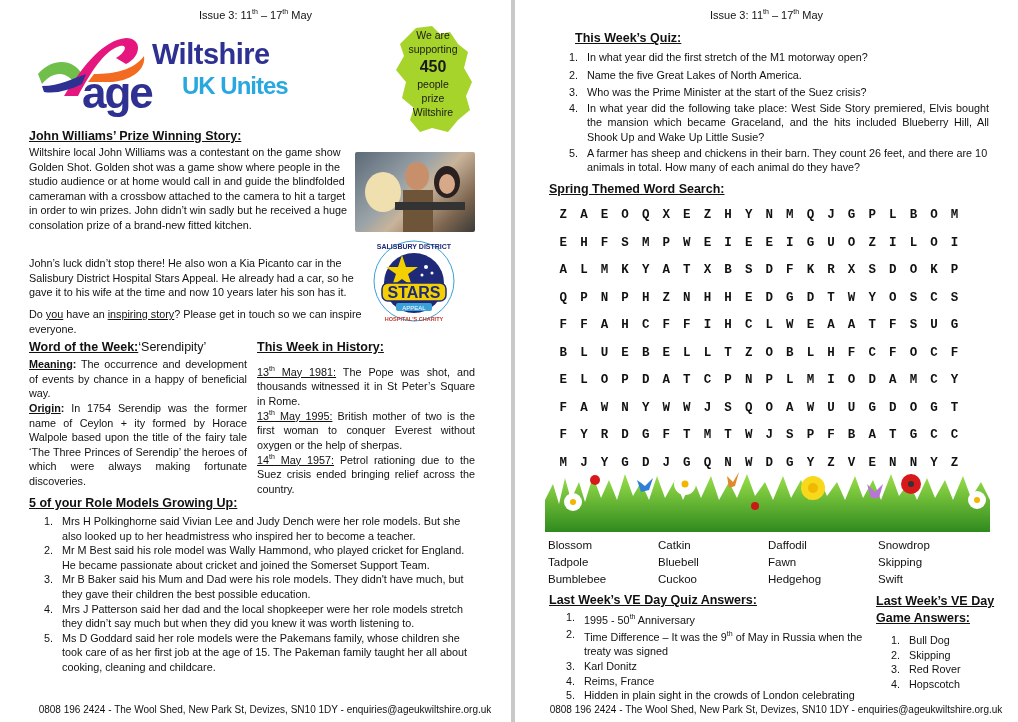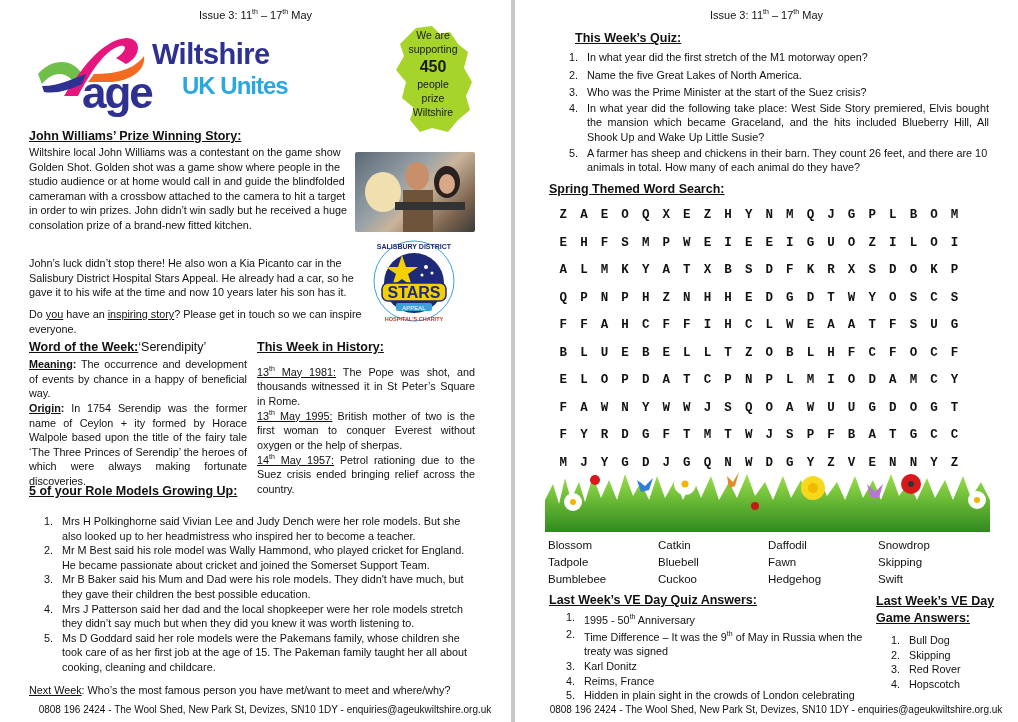--- a/index.html
+++ b/index.html
@@ -122,31 +122,28 @@
   <div class="p just" style="left:257px;top:362px;width:218px;">
     <u><span>13</span><sup style="font-size:7px">th</sup><span> May 1981:</span></u><span> The Pope was shot, and thousands witnessed it in St Peter’s Square in Rome.</span>
   </div>
   <div class="p just" style="left:257px;top:406px;width:218px;">
     <u><span>13</span><sup style="font-size:7px">th</sup><span> May 1995:</span></u><span> British mother of two is the first woman to conquer Everest without oxygen or the help of sherpas.</span>
   </div>
   <div class="p just" style="left:257px;top:450px;width:218px;">
     <u><span>14</span><sup style="font-size:7px">th</sup><span> May 1957:</span></u><span> Petrol rationing due to the Suez crisis ended bringing relief across the country.</span>
   </div>
 
-  <div class="h" style="left:29px;top:484px;text-decoration:underline;">5 of your Role Models Growing Up:</div>
+  <div class="h" style="left:29px;top:496px;text-decoration:underline;">5 of your Role Models Growing Up:</div>
   <ol class="list" style="left:44px;top:514px;width:432px;">
     <li style="margin-bottom:0"><span class="n">1.</span><span>Mrs H Polkinghorne said Vivian Lee and Judy Dench were her role models. But she also looked up to her headmistress who inspired her to become a teacher.</span></li>
     <li><span class="n">2.</span><span>Mr M Best said his role model was Wally Hammond, who played cricket for England. He became passionate about cricket and joined the Somerset Support Team.</span></li>
     <li><span class="n">3.</span><span>Mr B Baker said his Mum and Dad were his role models. They didn't have much, but they gave their children the best possible education.</span></li>
     <li><span class="n">4.</span><span>Mrs J Patterson said her dad and the local shopkeeper were her role models stretch they didn’t say much but when they did you knew it was worth listening to.</span></li>
     <li><span class="n">5.</span><span>Ms D Goddard said her role models were the Pakemans family, whose children she took care of as her first job at the age of 15. The Pakeman family taught her all about cooking, cleaning and childcare.</span></li>
   </ol>
-  <div class="p" style="left:29px;top:683px;width:470px;">
-    <u>Next Week</u><span>: Who’s the most famous person you have met/want to meet and where/why?</span>
-  </div>
   <div class="footer">0808 196 2424 - The Wool Shed, New Park St, Devizes, SN10 1DY - enquiries@ageukwiltshire.org.uk</div>
 </div>
 
 <div class="divider"></div>
 
 <div class="page" id="right">
   <div class="issue">
     <span>Issue 3: 11</span><sup>th</sup><span> – 17</span><sup>th</sup><span> May</span>
   </div>
 

